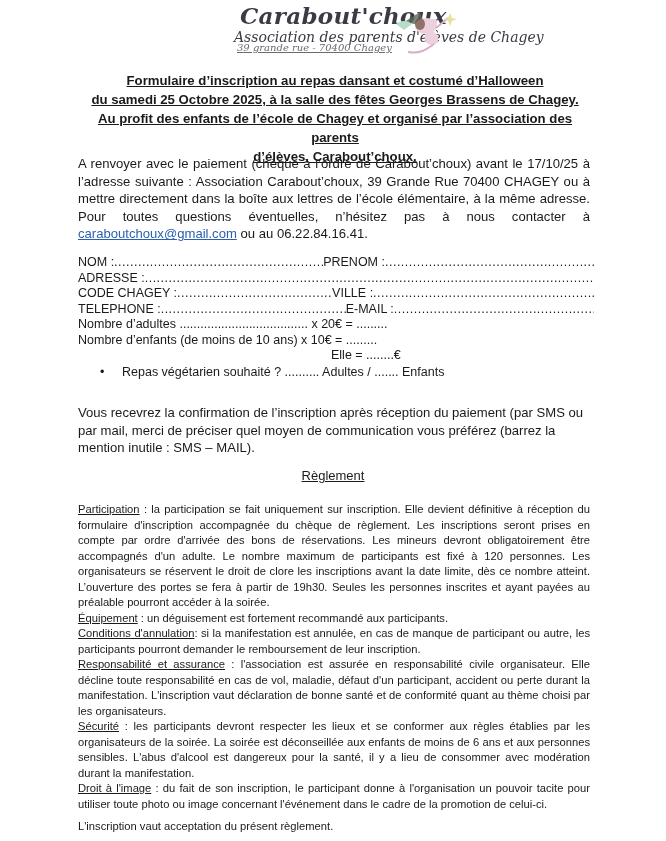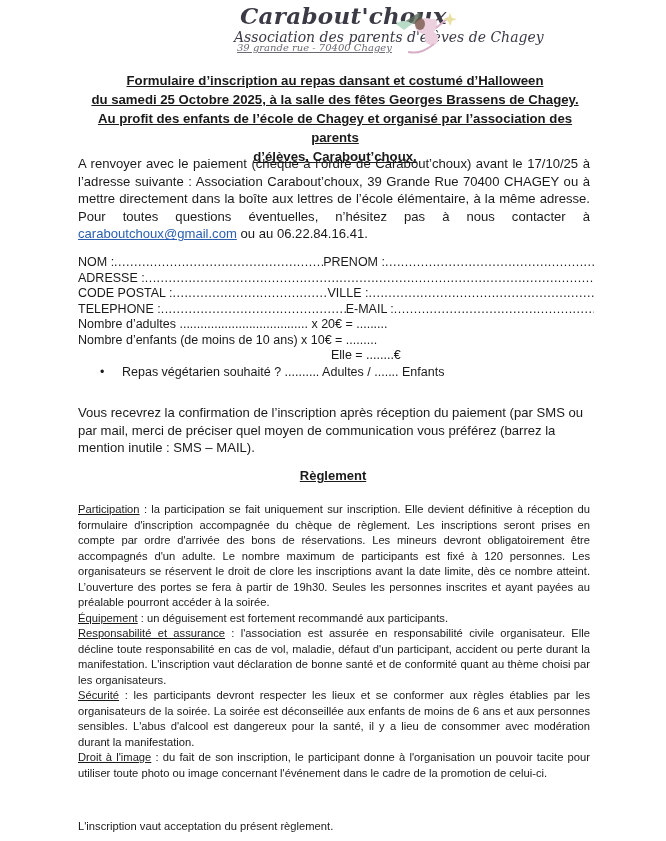--- a/index.html
+++ b/index.html
@@ -19,21 +19,21 @@
   .form { position: absolute; left: 78px; top: 255px; width: 516px; font-size: 12.5px; line-height: 15.5px; }
   .form .row { white-space: nowrap; overflow: hidden; display: flex; }
   .form .dots { flex: 1; overflow: hidden; white-space: nowrap; letter-spacing: 0.5px; }
   .form .dots::after { content: "................................................................................................................................................................................................................"; }
   .fixed-line { white-space: nowrap; }
   .total { padding-left: 253px; }
   .veg { margin-top: 1px; padding-left: 22px; white-space: nowrap; }
   .veg .bullet { display: inline-block; width: 22px; }
 
   .confirm { position: absolute; left: 78px; top: 404px; width: 512px; font-size: 13.1px; line-height: 17.6px; }
-  .reg-title { position: absolute; left: 0; width: 666px; top: 468px; text-align: center; font-weight: bold; font-size: 13px; text-decoration: underline; }
+  .reg-title { position: absolute; left: 0; width: 666px; top: 468px; text-align: center; font-weight: normal; font-size: 13px; text-decoration: underline; }
 
   .rules { position: absolute; left: 78px; top: 502px; width: 512px; font-size: 11.2px; line-height: 15.5px; text-align: justify; }
   .rules p { margin: 0; }
   .rules .label { text-decoration: underline; }
   .final { position: absolute; left: 78px; top: 820px; font-size: 11.2px; }
 </style>
 </head>
 <body>
 
 <div class="logo">
@@ -69,21 +69,21 @@
     <span>NOM : </span>
     <span class="dots"></span>
     <span> PRENOM : </span>
     <span class="dots"></span>
   </div>
   <div class="row">
     <span>ADRESSE : </span>
     <span class="dots"></span>
   </div>
   <div class="row">
-    <span>CODE POSTAL : </span>
+    <span>CODE CHAGEY : </span>
     <span class="dots" style="flex:0 0 155px"></span>
     <span> VILLE : </span>
     <span class="dots"></span>
   </div>
   <div class="row">
     <span>TELEPHONE : </span>
     <span class="dots" style="flex:0 0 185px"></span>
     <span> E-MAIL : </span>
     <span class="dots"></span>
   </div>
@@ -95,18 +95,19 @@
   </div>
 </div>
 
 <div class="confirm">Vous recevrez la confirmation de l’inscription après réception du paiement (par SMS ou par mail, merci de préciser quel moyen de communication vous préférez (barrez la mention inutile : SMS – MAIL).</div>
 
 <div class="reg-title">Règlement</div>
 
 <div class="rules">
   <p><span class="label">Participation</span><span> : la participation se fait uniquement sur inscription. Elle devient définitive à réception du formulaire d'inscription accompagnée du chèque de règlement. Les inscriptions seront prises en compte par ordre d'arrivée des bons de réservations. Les mineurs devront obligatoirement être accompagnés d'un adulte. Le nombre maximum de participants est fixé à 120 personnes. Les organisateurs se réservent le droit de clore les inscriptions avant la date limite, dès ce nombre atteint. L’ouverture des portes se fera à partir de 19h30. Seules les personnes inscrites et ayant payées au préalable pourront accéder à la soirée.</span></p>
   <p><span class="label">Équipement</span><span> : un déguisement est fortement recommandé aux participants.</span></p>
+  <p><span class="label">Conditions d'annulation</span><span>: si la manifestation est annulée, en cas de manque de participant ou autre, les participants pourront demander le remboursement de leur inscription.</span></p>
   <p><span class="label">Responsabilité et assurance</span><span> : l'association est assurée en responsabilité civile organisateur. Elle décline toute responsabilité en cas de vol, maladie, défaut d'un participant, accident ou perte durant la manifestation. L'inscription vaut déclaration de bonne santé et de conformité quant au thème choisi par les organisateurs.</span></p>
   <p><span class="label">Sécurité</span><span> : les participants devront respecter les lieux et se conformer aux règles établies par les organisateurs de la soirée. La soirée est déconseillée aux enfants de moins de 6 ans et aux personnes sensibles. L'abus d'alcool est dangereux pour la santé, il y a lieu de consommer avec modération durant la manifestation.</span></p>
   <p><span class="label">Droit à l'image</span><span> : du fait de son inscription, le participant donne à l'organisation un pouvoir tacite pour utiliser toute photo ou image concernant l'événement dans le cadre de la promotion de celui-ci.</span></p>
 </div>
 
 <div class="final">L'inscription vaut acceptation du présent règlement.</div>
 
 </body></html>

